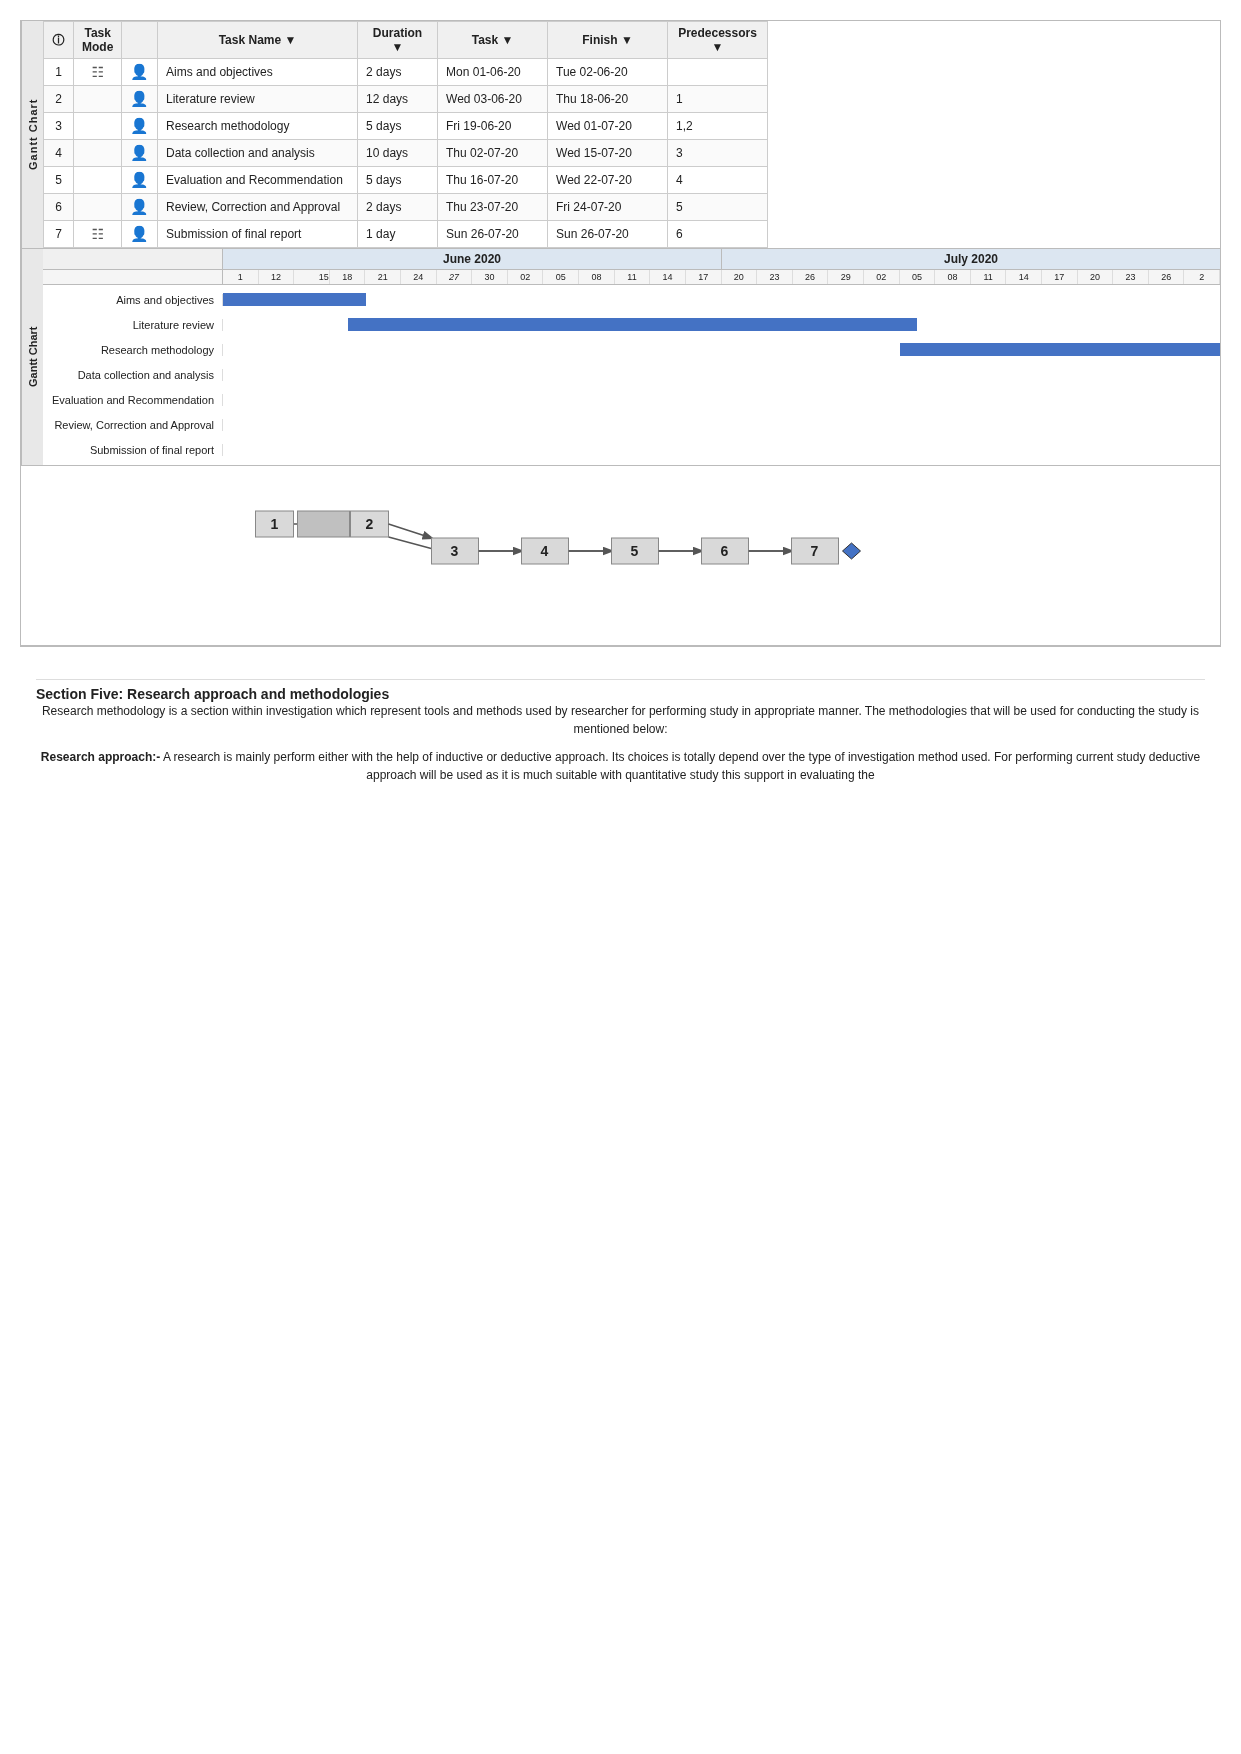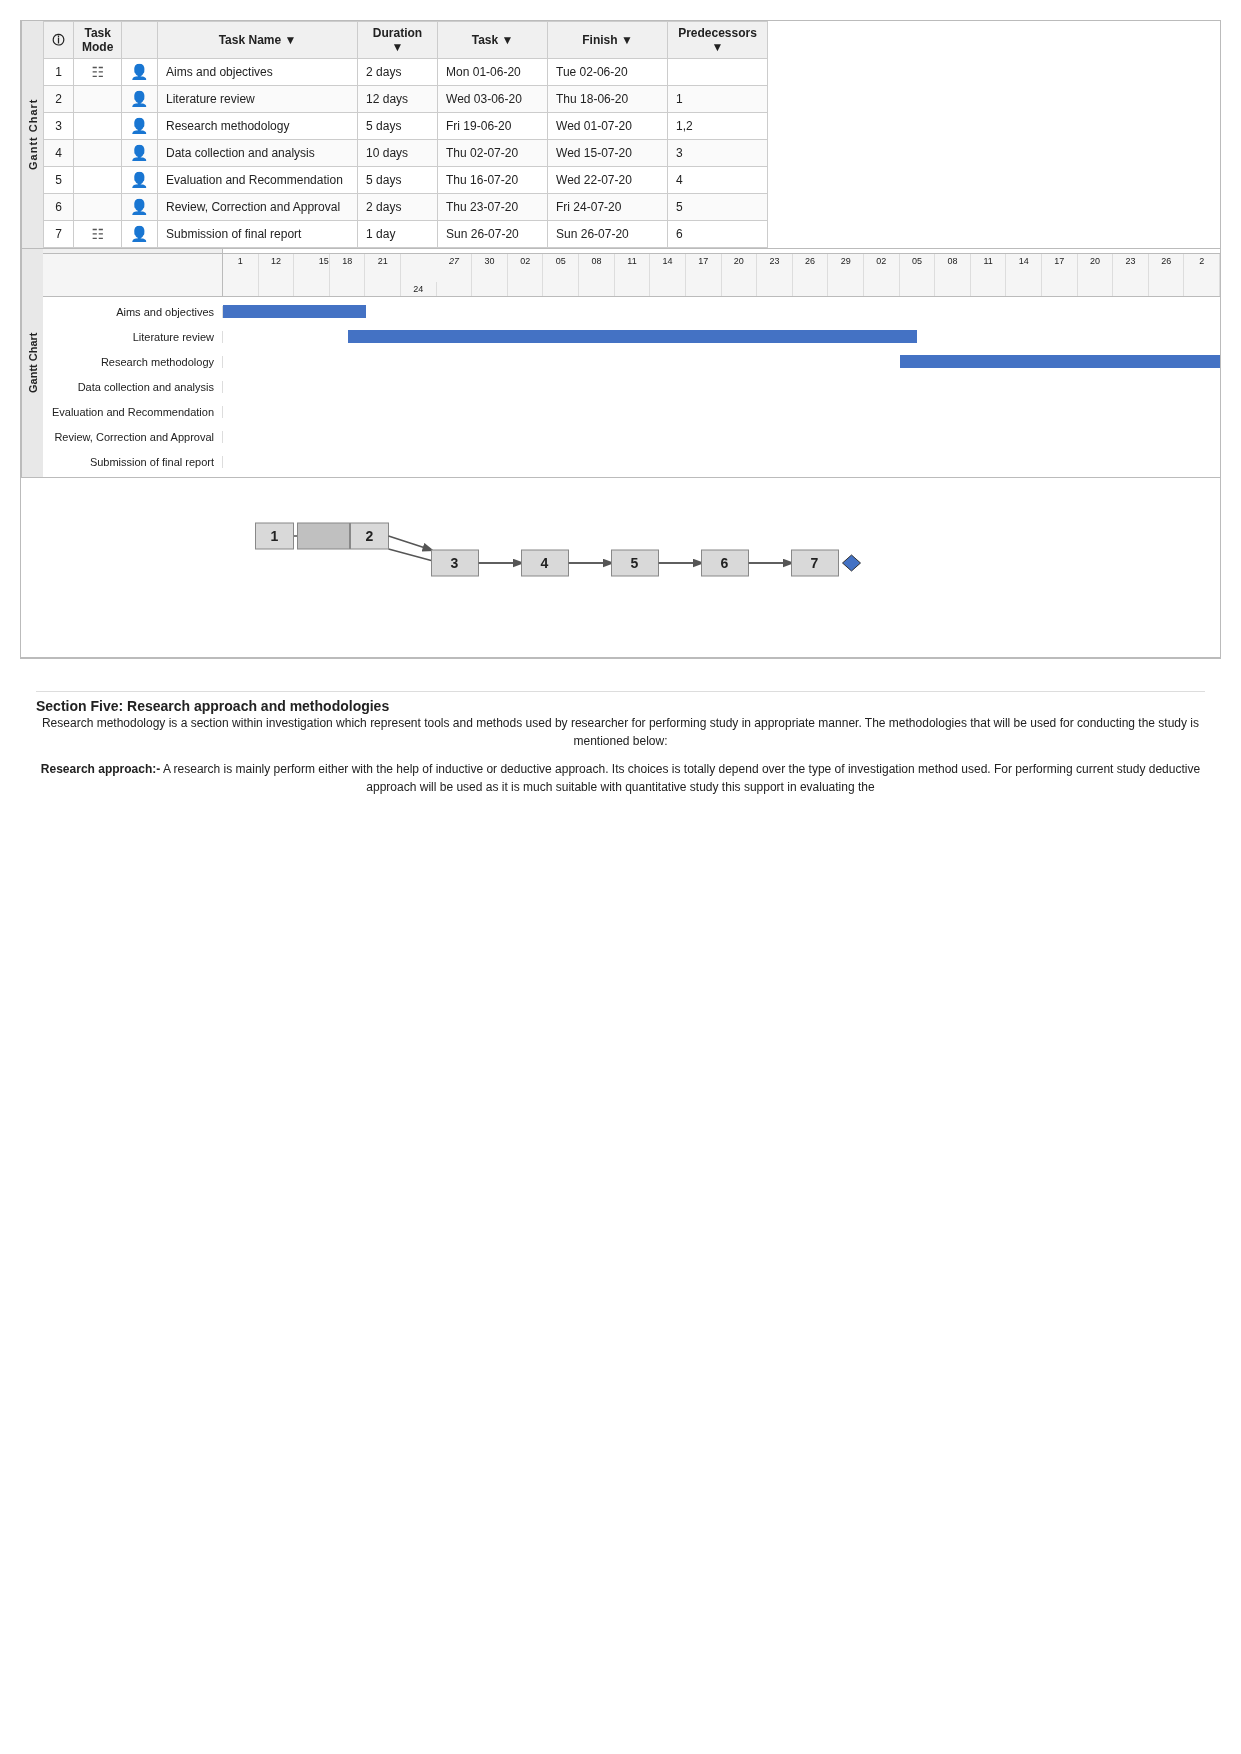--- a/index.html
+++ b/index.html
@@ -227,31 +227,35 @@
       </table>
     </div>
   </div>
 
   <div class="gantt-chart-wrapper">
     <div class="gantt-left-label">Gantt Chart</div>
     <div style="flex:1; overflow:hidden;">
 
       <div style="display:flex; border-bottom:1px solid #bbb;">
         <div style="width:180px; border-right:1px solid #bbb; font-size:10px; padding:2px 4px; background:#f0f0f0;"></div>
+        <div style="flex:1; display:flex;">
+          <div style="flex:1; background:#dce6f1; text-align:center; font-size:12px; font-weight:bold; border-right:1px solid #bbb; padding:3px;">June 2020</div>
+          <div style="flex:1; background:#dce6f1; text-align:center; font-size:12px; font-weight:bold; padding:3px;">July 2020</div>
+        </div>
       </div>
 
       <div style="display:flex; border-bottom:1px solid #bbb; background:#f5f5f5;">
         <div style="width:180px; border-right:1px solid #bbb; font-size:9px; padding:1px 2px;"></div>
         <div style="flex:1; display:flex;" id="days-container">
             <div style="flex: 1 1 0%; font-size: 9px; text-align: center; padding: 2px 0px; border-right: 1px solid rgb(221, 221, 221);">1</div>
             <div style="flex: 1 1 0%; font-size: 9px; text-align: center; padding: 2px 0px; border-right: 1px solid rgb(221, 221, 221);">12</div>
             <div style="flex: 1 1 0%; font-size: 9px; text-align: right; padding: 2px 0px; border-right: 1px solid rgb(221, 221, 221);">15</div>
             <div style="flex: 1 1 0%; font-size: 9px; text-align: center; padding: 2px 0px; border-right: 1px solid rgb(221, 221, 221);">18</div>
             <div style="flex: 1 1 0%; font-size: 9px; text-align: center; padding: 2px 0px; border-right: 1px solid rgb(221, 221, 221);">21</div>
-            <div style="flex: 1 1 0%; font-size: 9px; text-align: center; padding: 2px 0px; border-right: 1px solid rgb(221, 221, 221); margin-top: 28px;">24</div>
+            <div style="flex: 1 1 0%; font-size: 9px; text-align: center; padding: 2px 0px; border-right: 1px solid rgb(221, 221, 221);">24</div>
             <div style="flex: 1 1 0%; font-size: 9px; text-align: center; padding: 2px 0px; border-right: 1px solid rgb(221, 221, 221); font-style: italic;">27</div>
             <div style="flex: 1 1 0%; font-size: 9px; text-align: center; padding: 2px 0px; border-right: 1px solid rgb(221, 221, 221);">30</div>
             <div style="flex: 1 1 0%; font-size: 9px; text-align: center; padding: 2px 0px; border-right: 1px solid rgb(221, 221, 221);">02</div>
             <div style="flex: 1 1 0%; font-size: 9px; text-align: center; padding: 2px 0px; border-right: 1px solid rgb(221, 221, 221);">05</div>
             <div style="flex: 1 1 0%; font-size: 9px; text-align: center; padding: 2px 0px; border-right: 1px solid rgb(221, 221, 221);">08</div>
             <div style="flex: 1 1 0%; font-size: 9px; text-align: center; padding: 2px 0px; border-right: 1px solid rgb(221, 221, 221);">11</div>
             <div style="flex: 1 1 0%; font-size: 9px; text-align: center; padding: 2px 0px; border-right: 1px solid rgb(221, 221, 221);">14</div>
             <div style="flex: 1 1 0%; font-size: 9px; text-align: center; padding: 2px 0px; border-right: 1px solid rgb(221, 221, 221);">17</div>
             <div style="flex: 1 1 0%; font-size: 9px; text-align: center; padding: 2px 0px; border-right: 1px solid rgb(221, 221, 221);">20</div>
             <div style="flex: 1 1 0%; font-size: 9px; text-align: center; padding: 2px 0px; border-right: 1px solid rgb(221, 221, 221);">23</div>

